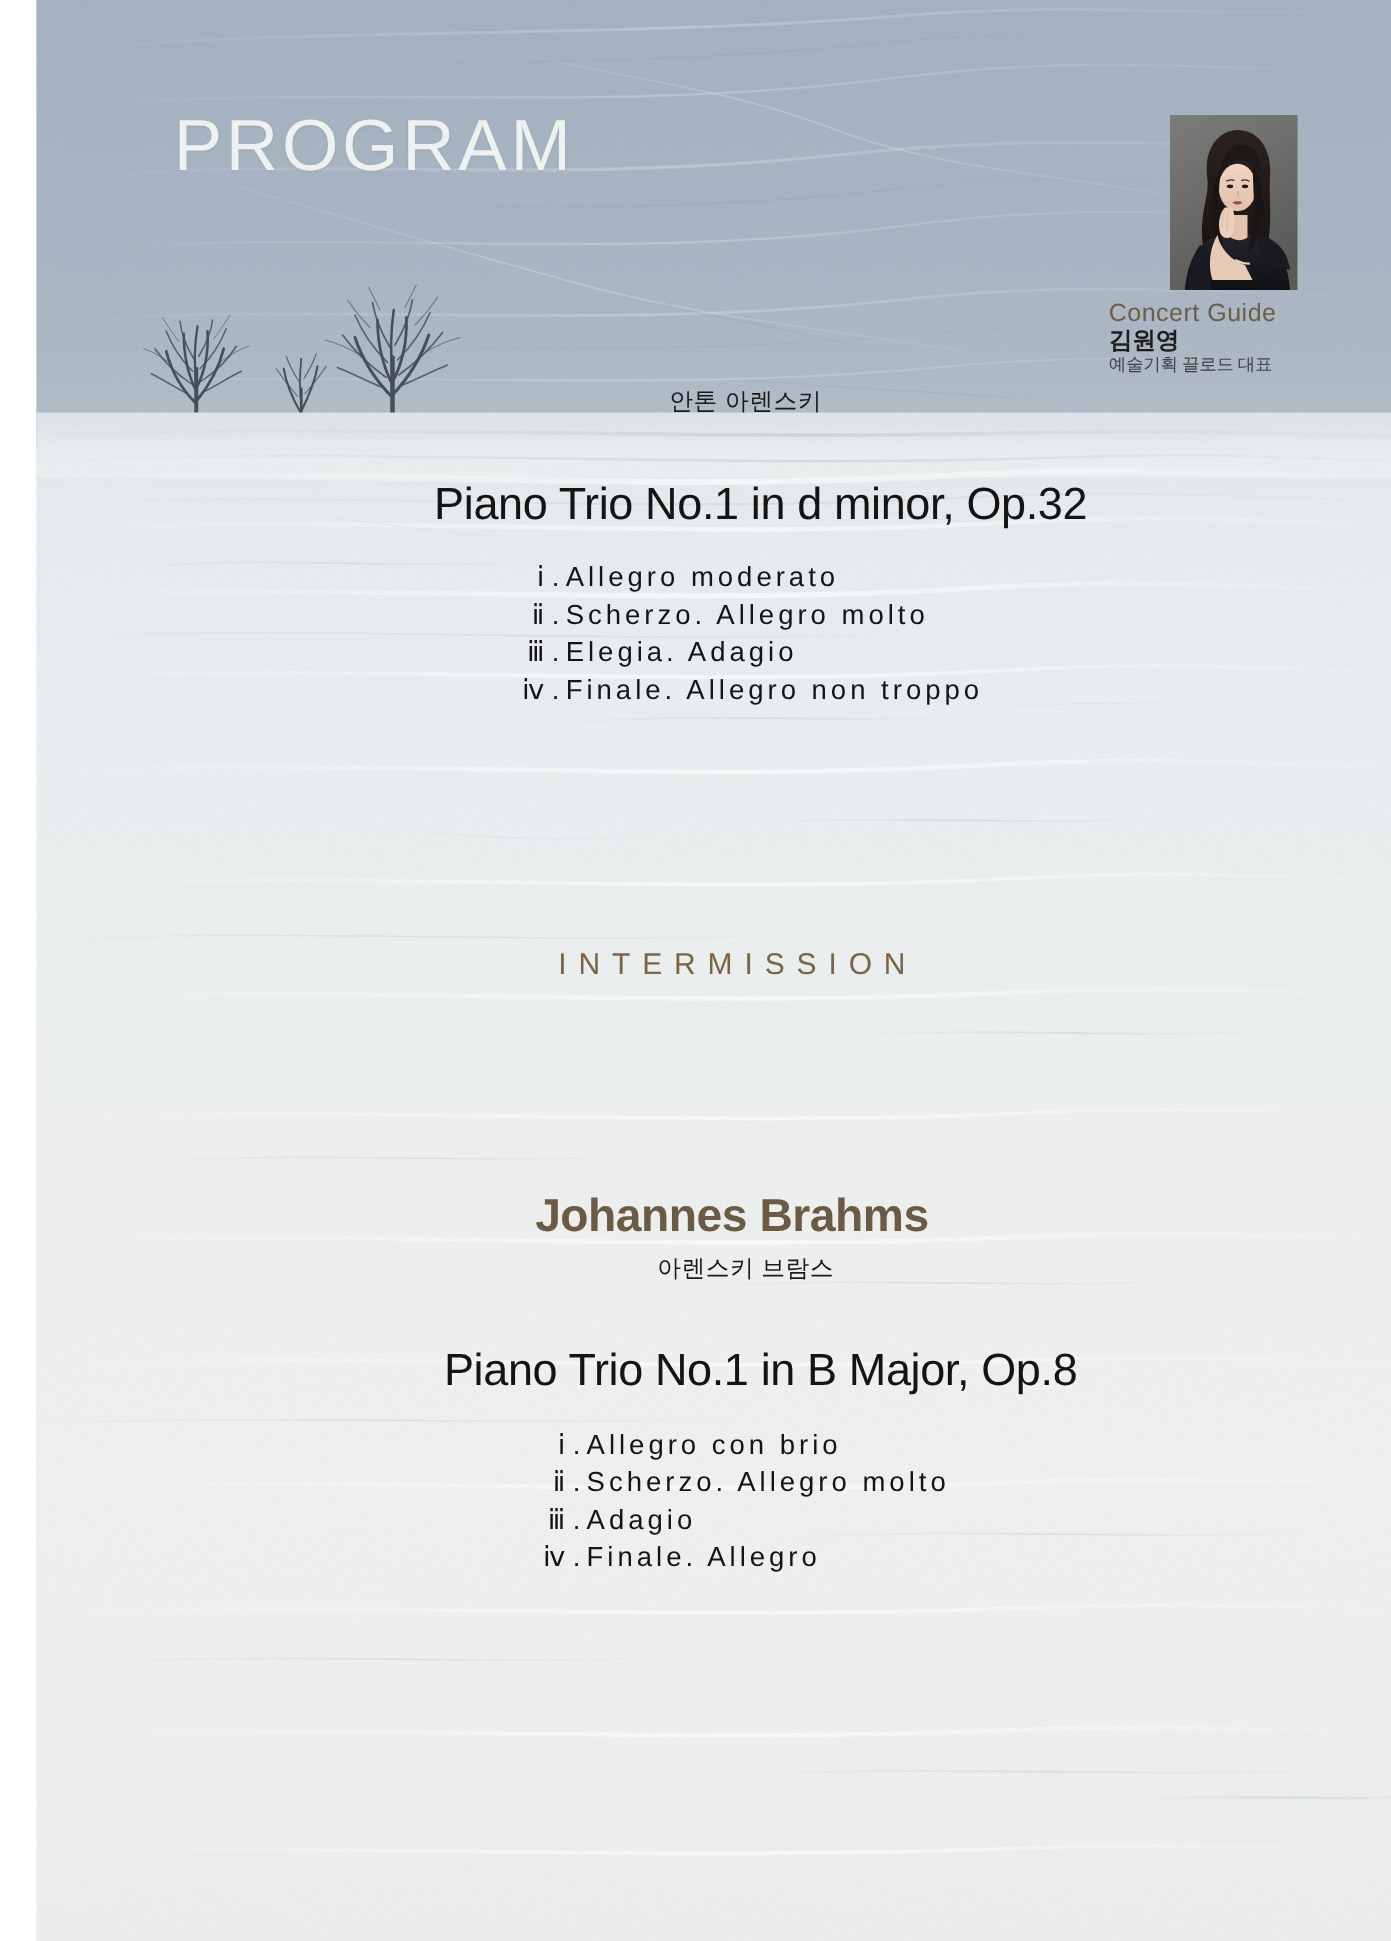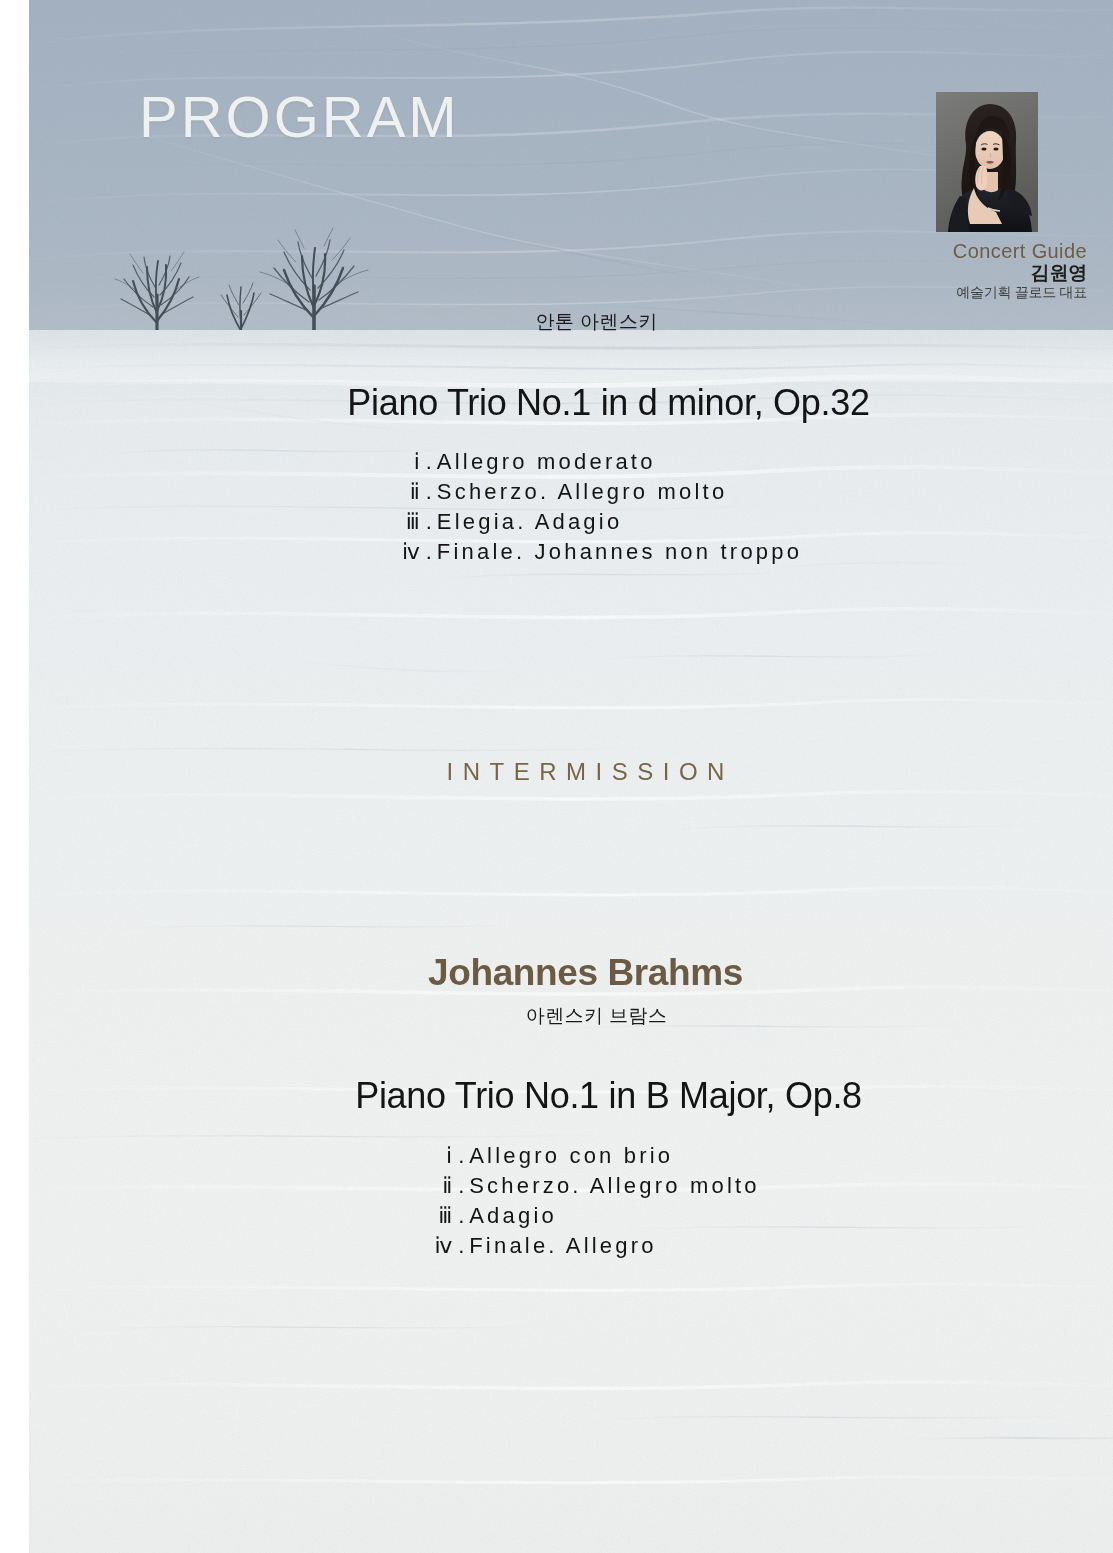--- a/index.html
+++ b/index.html
@@ -57,21 +57,21 @@
   .content { position:absolute; left:0; top:0; width:1113px; height:1553px; }
 
   .program-title {
     position:absolute; left:110px; top:88px;
     font-size:58px; font-weight:300; letter-spacing:3px;
     color:#eef1ef; line-height:1;
     text-shadow:0 1px 2px rgba(90,105,120,.18);
   }
 
   
-  .guide { position:absolute; left:858px; top:92px; width:200px; text-align:right; }
+  .guide { position:absolute; left:858px; top:92px; width:200px; text-align:left; }
   .guide-photo {
     width:102px; height:140px; margin:0 auto;
     display:block; border:0; position:relative; overflow:hidden;
     background:#6e6e6e;
   }
   .guide-role {
     margin-top:9px; font-size:20px; font-weight:500; letter-spacing:.4px;
     color:#6d5c46; line-height:1.05;
   }
   .guide-name {
@@ -400,21 +400,21 @@
           <span class="mvt-text">Scherzo. Allegro molto</span>
         </div>
         <div class="movement">
           <span class="mvt-num">ⅲ</span>
           <span class="mvt-dot">.</span>
           <span class="mvt-text">Elegia. Adagio</span>
         </div>
         <div class="movement">
           <span class="mvt-num">ⅳ</span>
           <span class="mvt-dot">.</span>
-          <span class="mvt-text">Finale. Johannes non troppo</span>
+          <span class="mvt-text">Finale. Allegro non troppo</span>
         </div>
       </div>
     </div>
 
     <div class="intermission">INTERMISSION</div>
 
     <div class="section" id="section-brahms">
       <div class="composer-name">Johannes Brahms</div>
       <div class="composer-name-kr">아렌스키 브람스</div>
       <div class="work-title">Piano Trio No.1 in B Major, Op.8</div>

